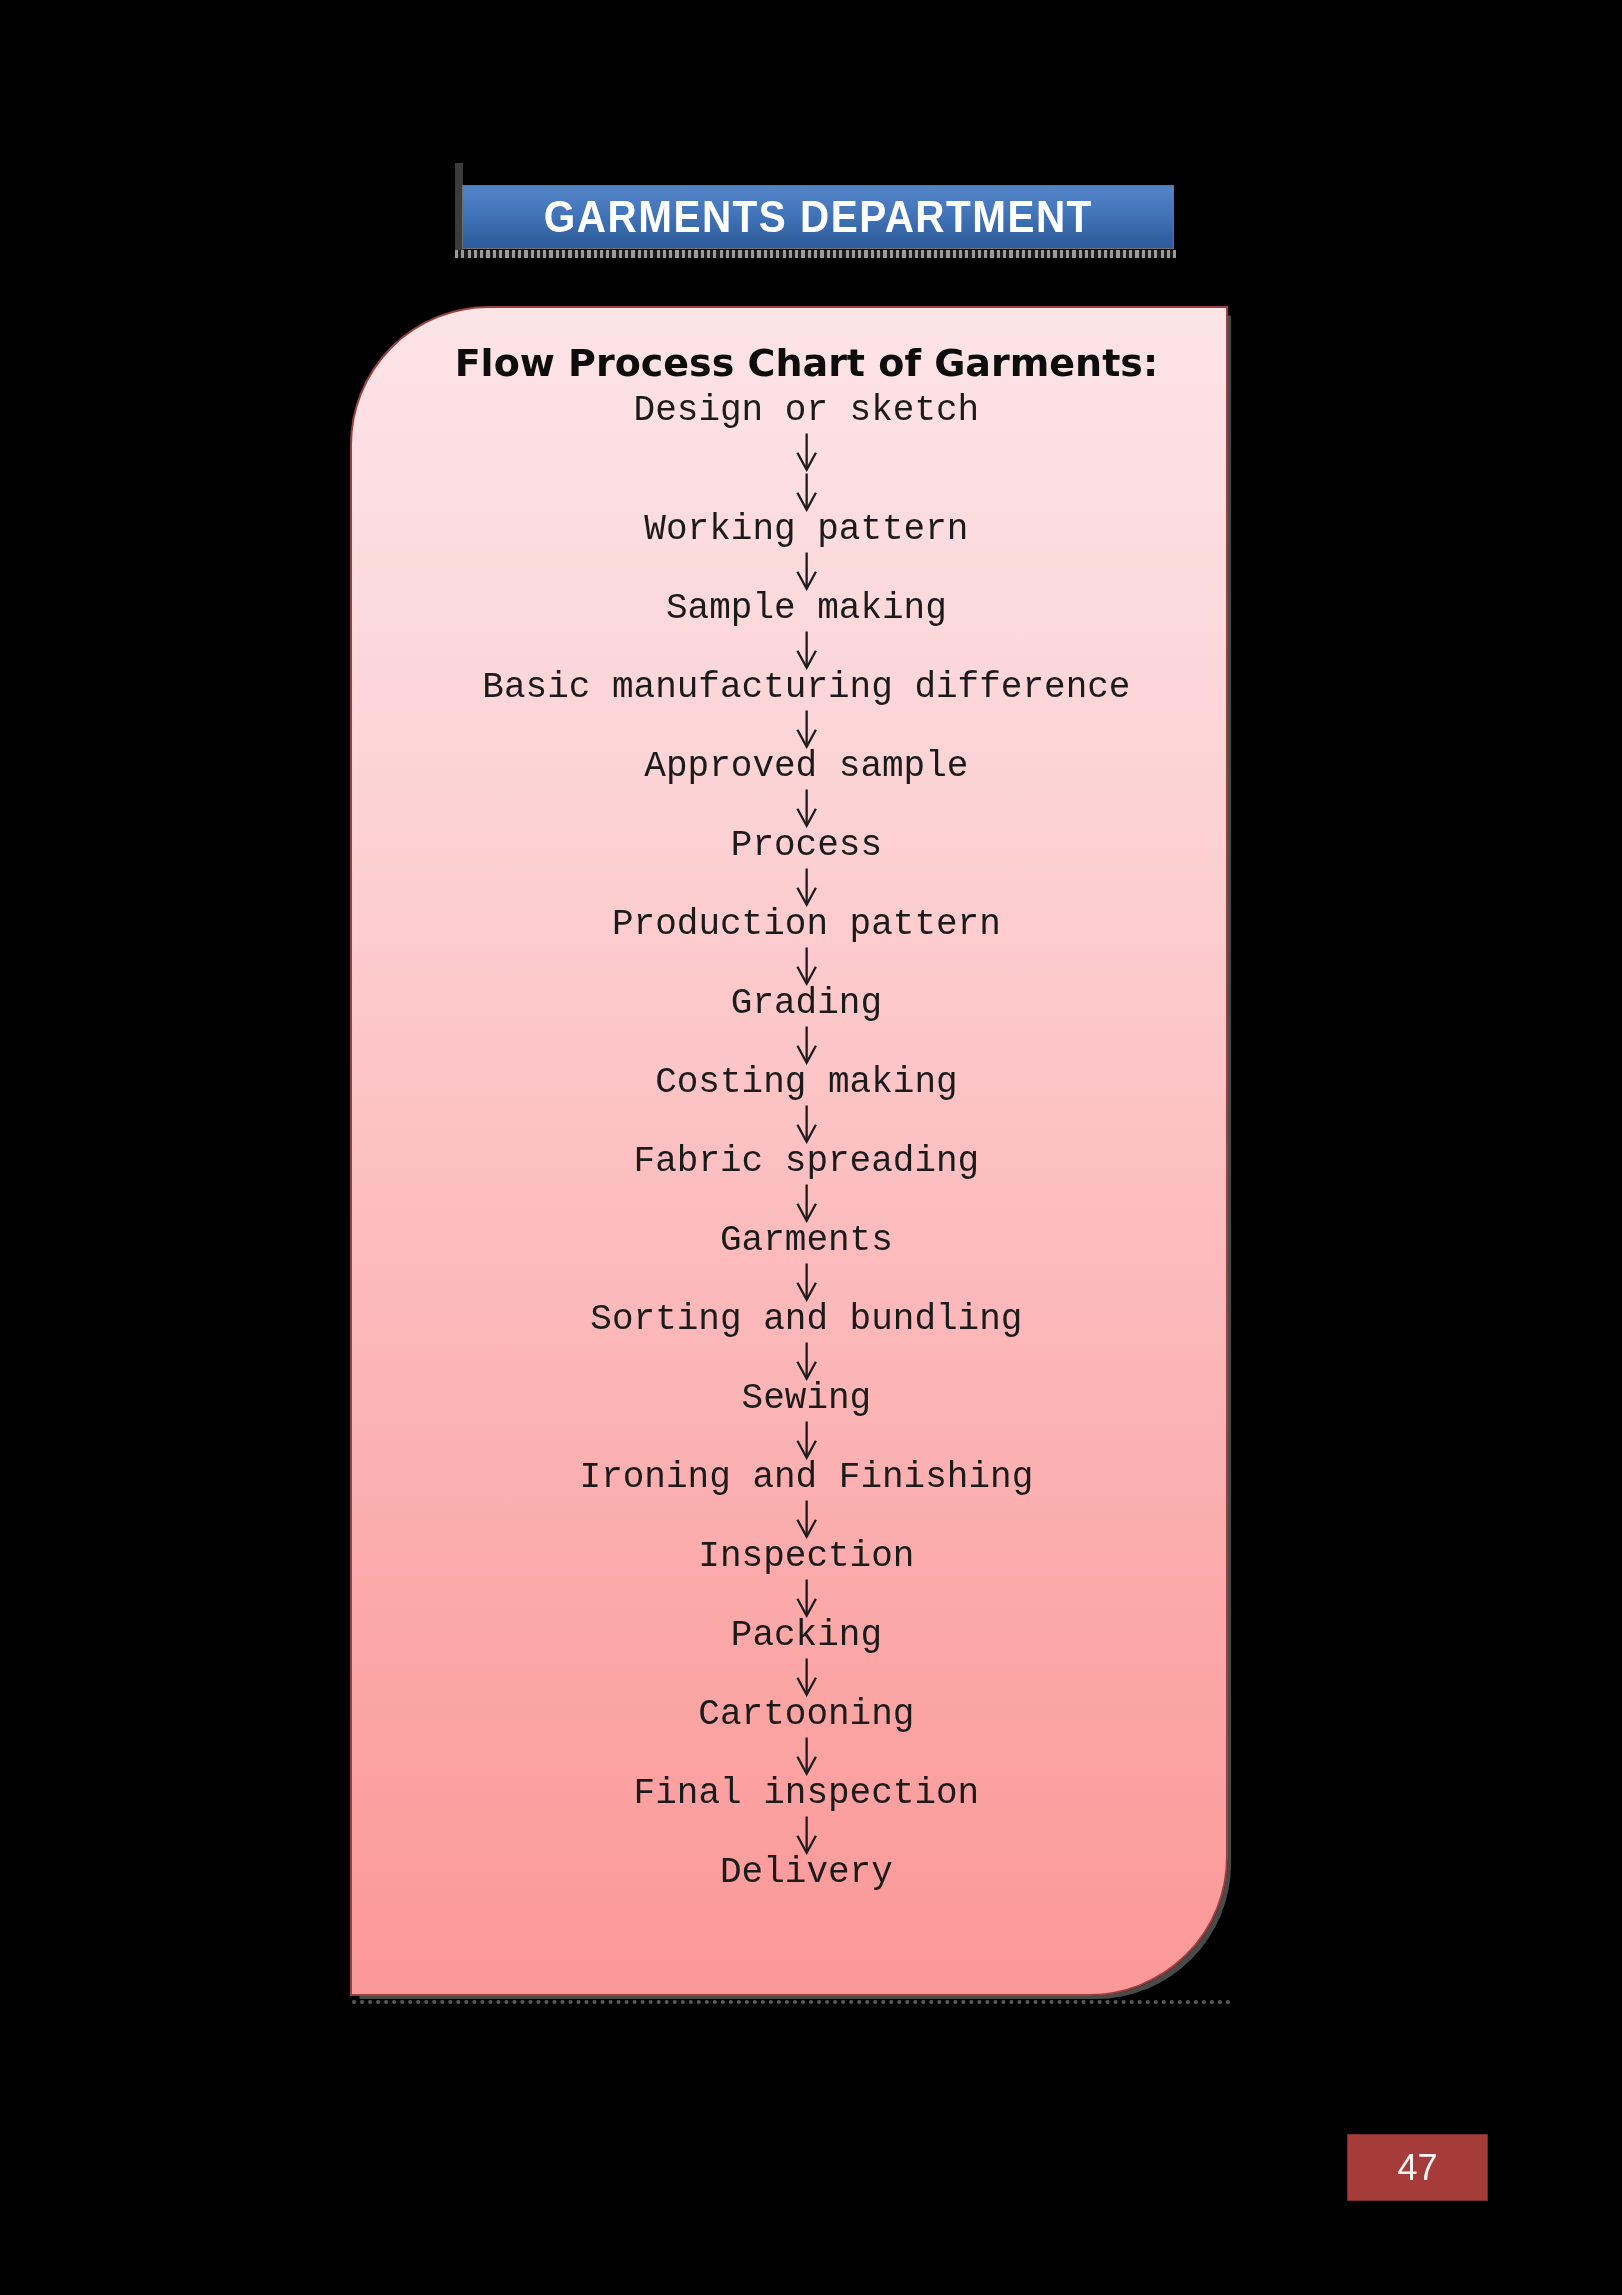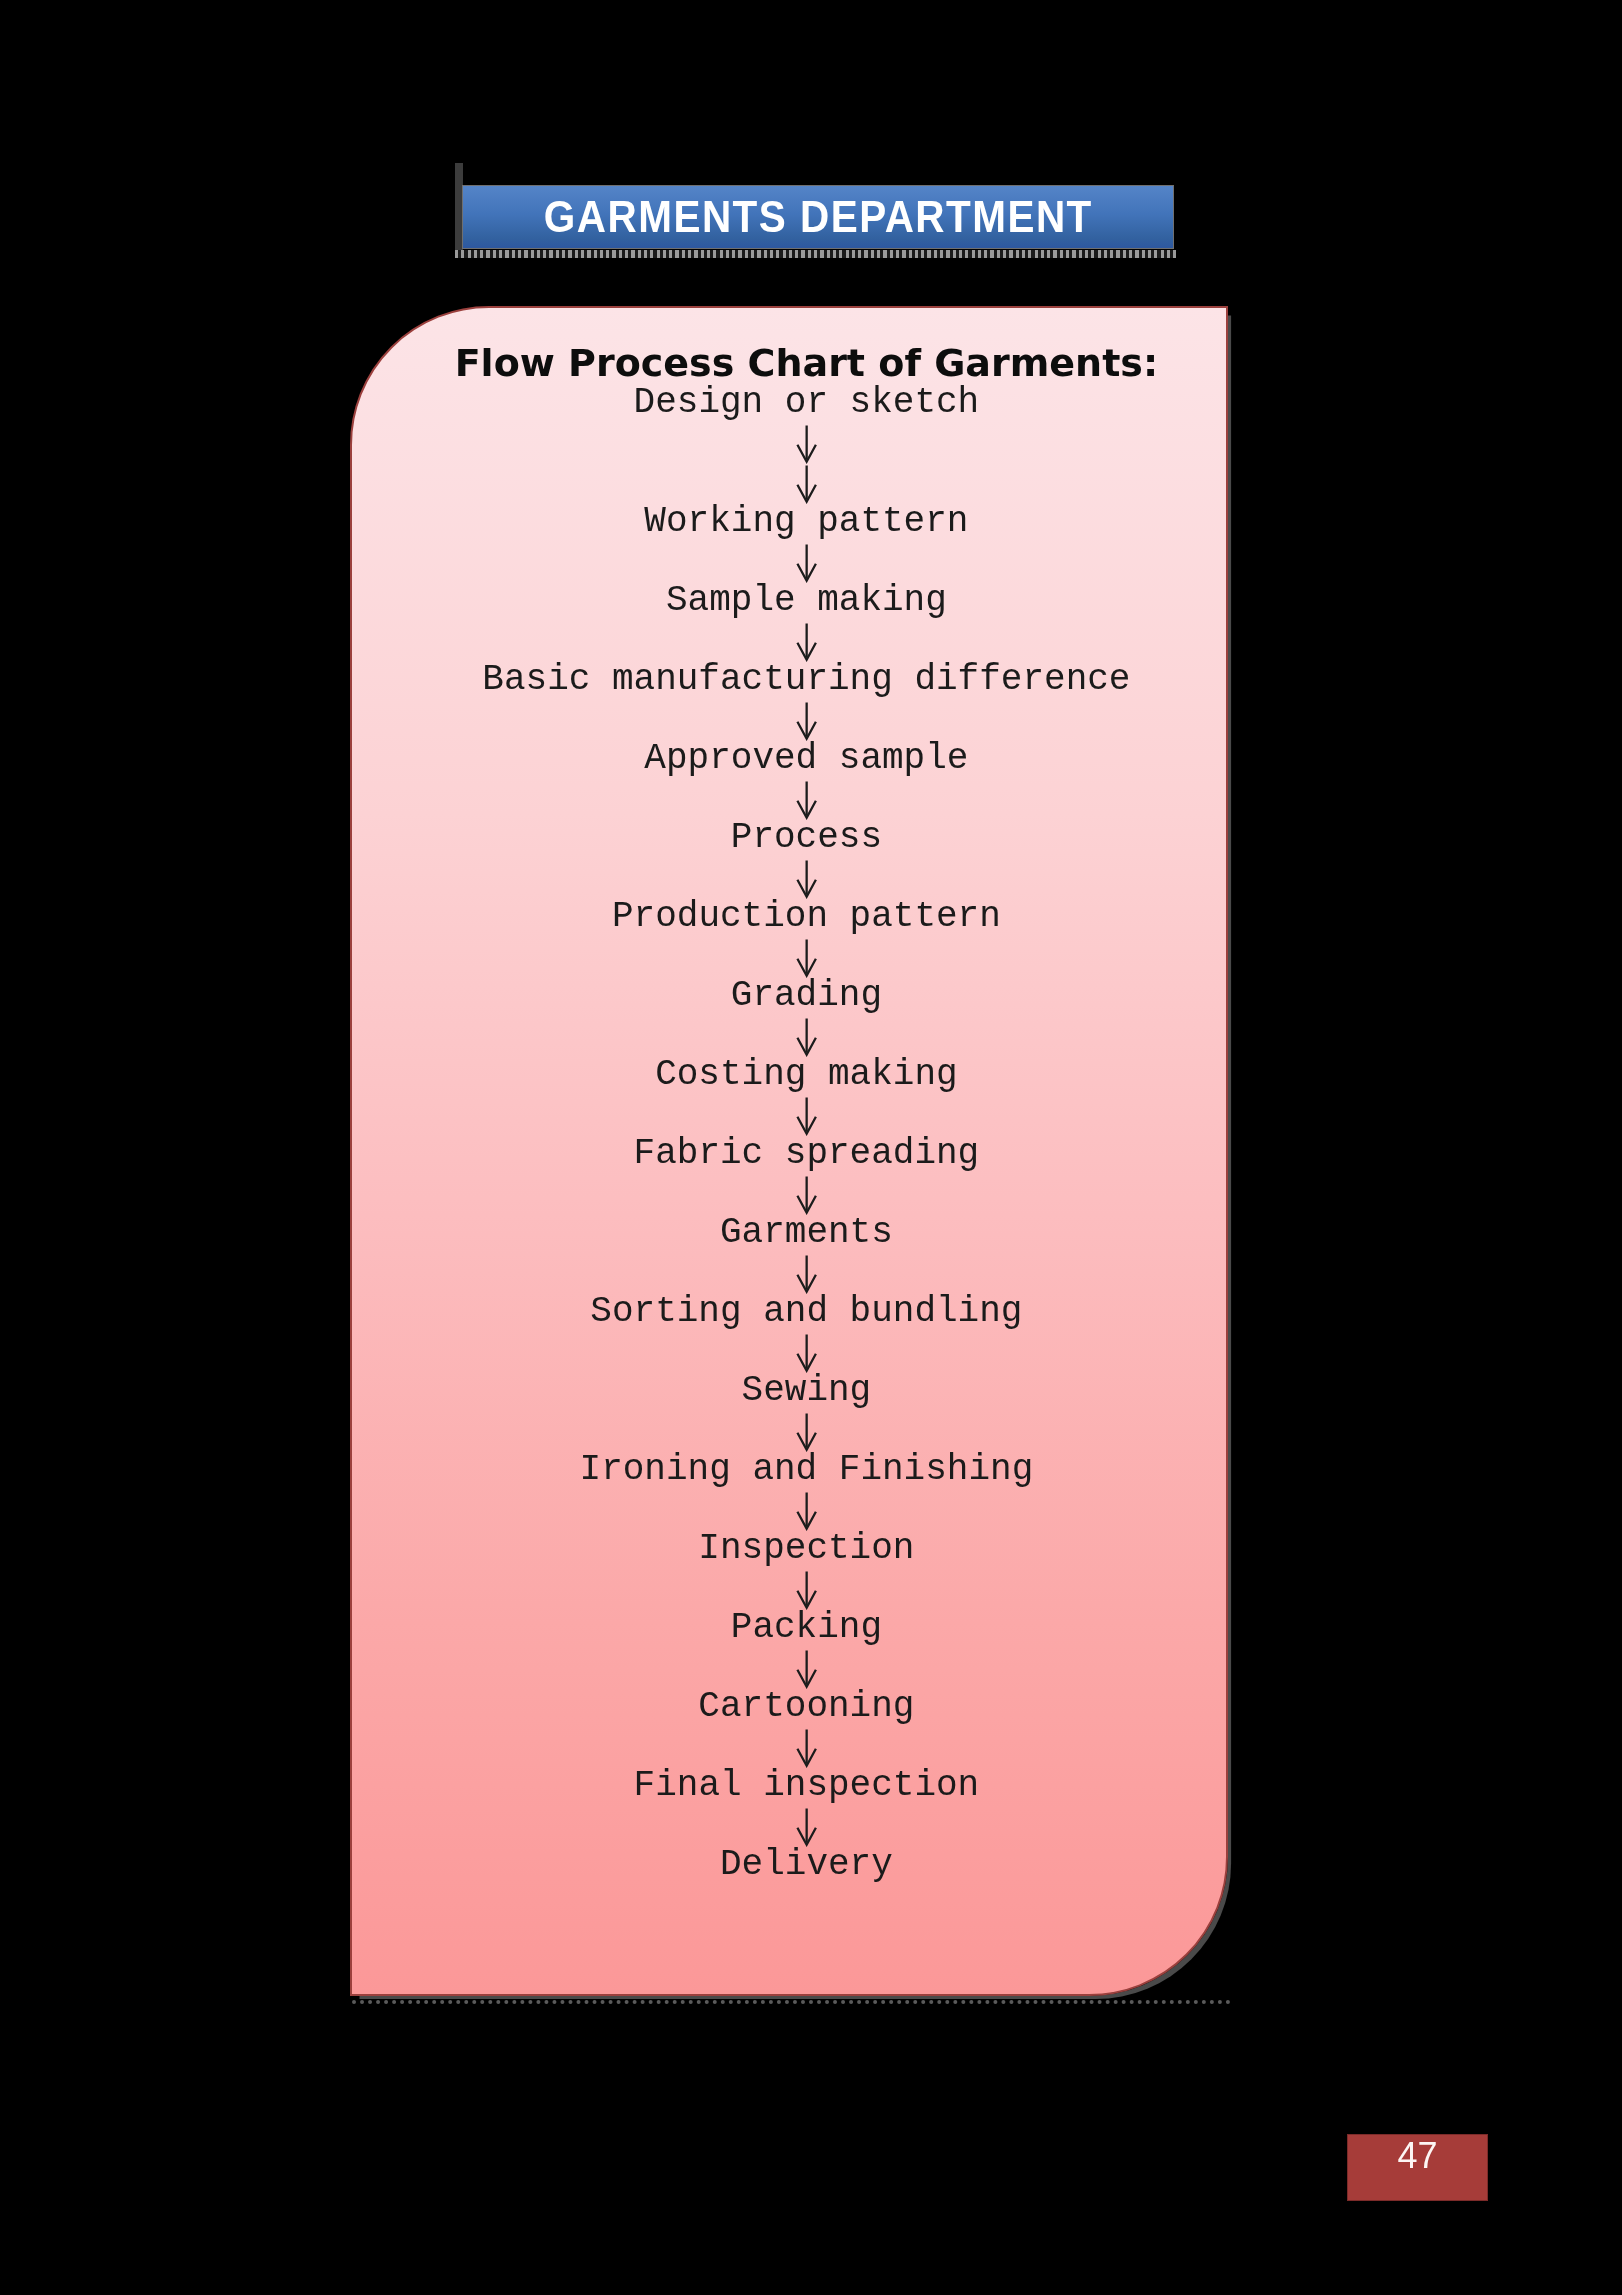--- a/index.html
+++ b/index.html
@@ -92,20 +92,21 @@
     left: 50%;
     transform: translateX(calc(-50% + 17.4px));
     width: 808px;
     text-align: center;
     color: var(--text-color, #1b1b1b);
   }
   .flow-title {
     font-size: 38px;
     font-weight: bold;
     color: #0d0d0d;
+    margin-bottom: 8px;
     white-space: nowrap;
   }
   .step {
     font-size: 36px;
     height: 39px;
     line-height: 36px;
     white-space: nowrap;
     font-family: Liberation Mono, monospace;
   }
   .arrow {
@@ -125,20 +126,21 @@
   .page-num {
     position: absolute;
     left: 1347px;
     top: 2134px;
     width: 141px;
     height: 67px;
     box-sizing: border-box;
     background: var(--footer-bg, #a63c39);
     border: 1.6px solid #7c2b29;
     display: flex;
+    align-items: center;
     justify-content: center;
   }
   .page-num span {
     color: var(--footer-text, #fdf6f4);
     font-size: 36px;
     font-family: "Liberation Sans", sans-serif;
   }
 </style>
 </head>
 <body>

